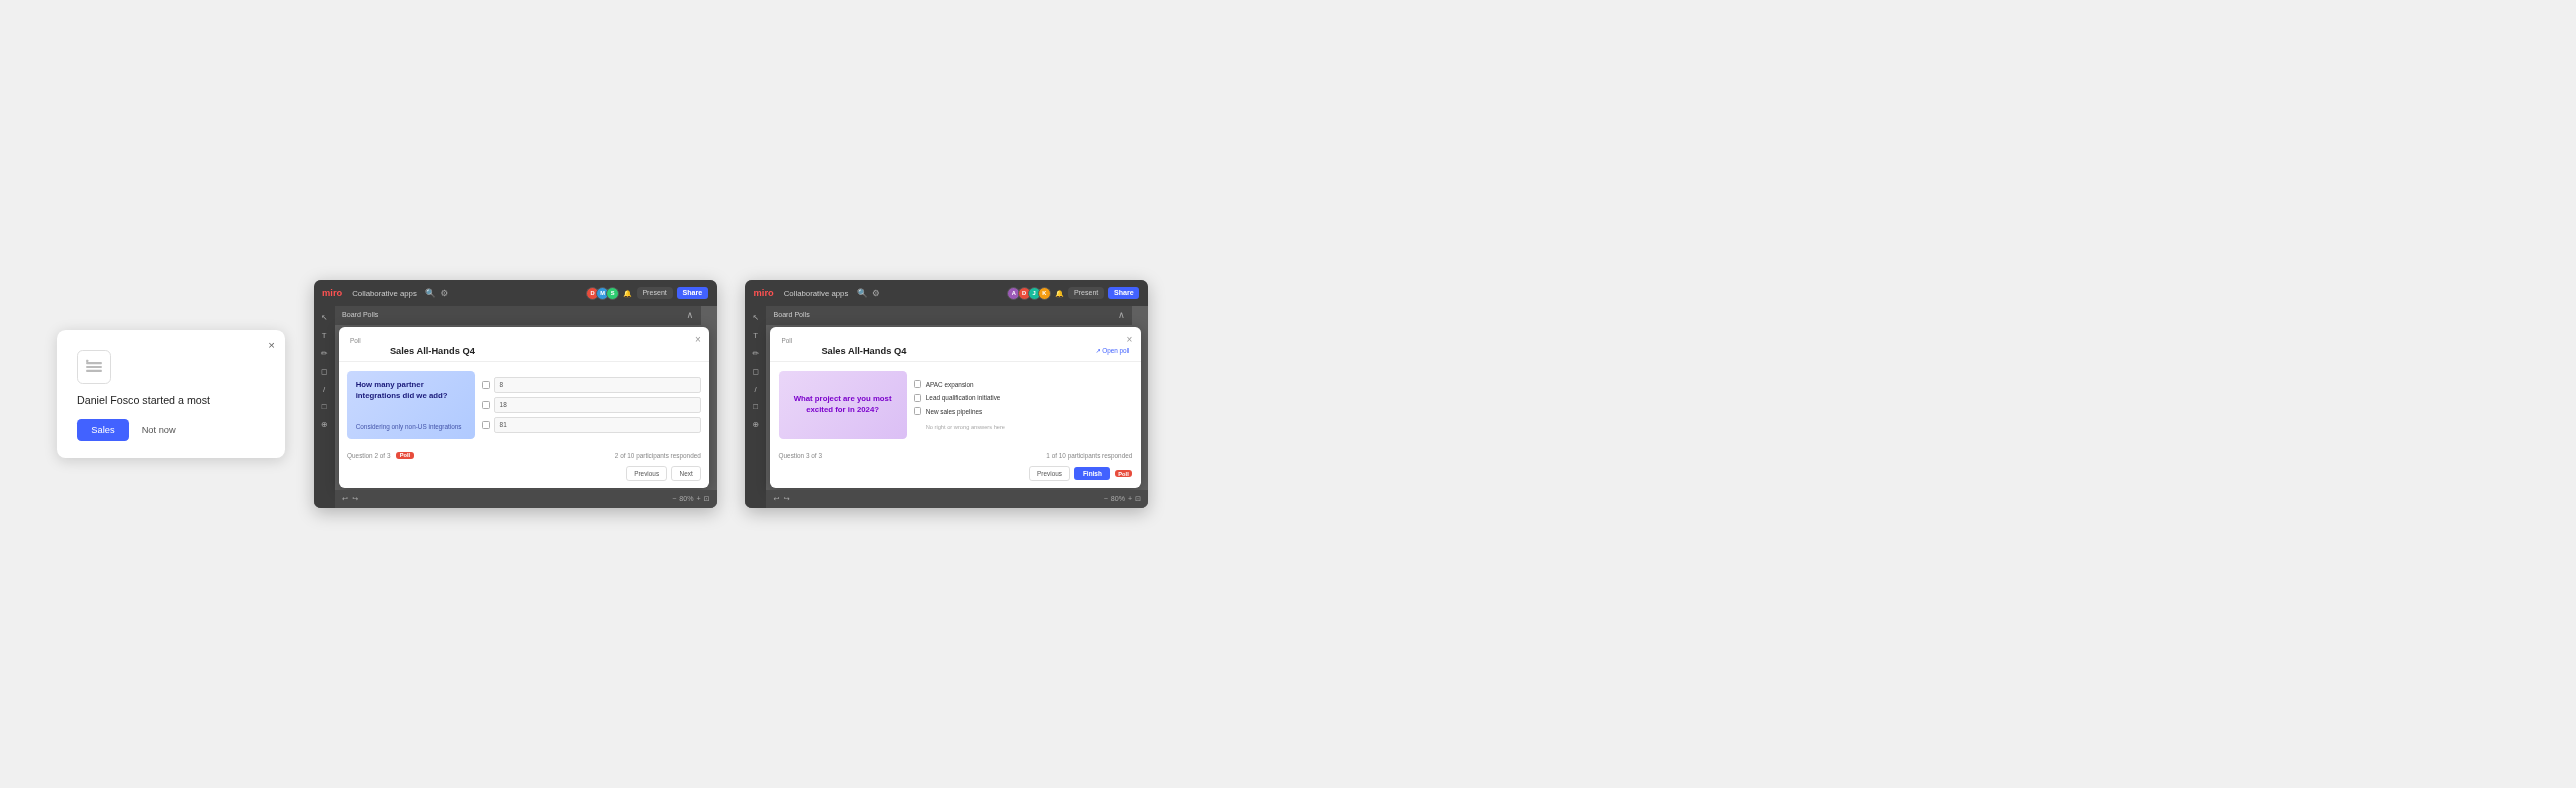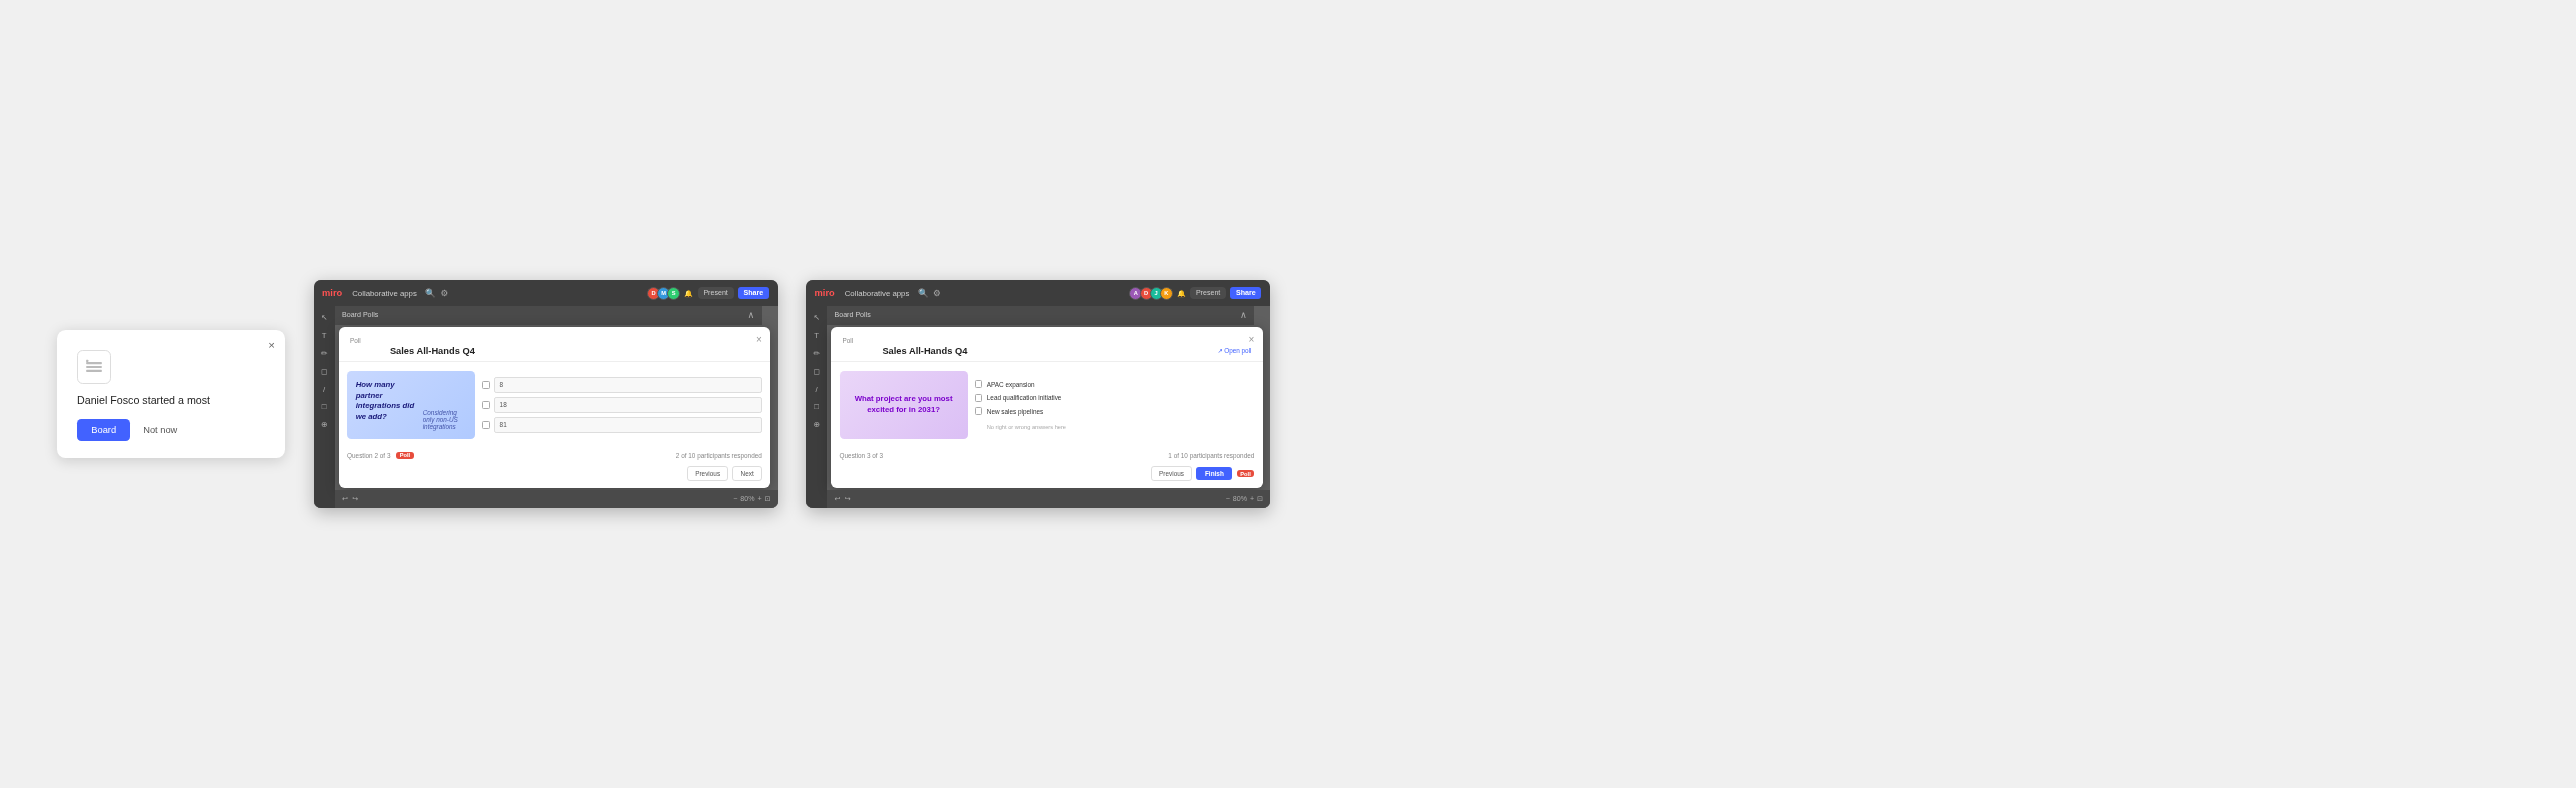--- a/index.html
+++ b/index.html
@@ -83,21 +83,21 @@
       font-size: 9.3px;
       cursor: pointer;
       padding: 5.7px 5.7px;
     }
 
     
     .miro-window {
       background: #555;
       border-radius: 7.1px;
       overflow: hidden;
-      width: 464px;
+      width: 403px;
       height: 228px;
       position: relative;
       flex-shrink: 0;
       box-shadow: 0 4.3px 17px rgba(0,0,0,0.25);
     }
 
     
     .miro-toolbar {
       background: #3d3d3d;
       height: 26px;
@@ -271,22 +271,21 @@
       padding: 8.6px;
       gap: 7.1px;
       overflow: hidden;
     }
     .poll-question-card {
       background: linear-gradient(135deg, #c8d8ff 0%, #b0caff 100%);
       border-radius: 4.3px;
       padding: 8.6px;
       flex: 0 0 128px;
       display: flex;
-      flex-direction: row;
-      font-style: italic;
+      flex-direction: column;
     }
     .poll-question-text {
       font-size: 7.8px;
       font-weight: 700;
       color: #1a1a7a;
       margin-bottom: 4.3px;
       line-height: 1.4;
     }
     .poll-hint {
       font-size: 6.4px;
@@ -466,21 +465,21 @@
         <rect x="3" y="7" width="22" height="3" rx="1" fill="#bbb"></rect>
         <rect x="3" y="12.5" width="22" height="3" rx="1" fill="#bbb"></rect>
         <rect x="3" y="18" width="22" height="3" rx="1" fill="#bbb"></rect>
         <rect x="3" y="4" width="3" height="3" rx="0.5" fill="#bbb"></rect>
         <rect x="3" y="9.5" width="3" height="3" rx="0.5" fill="#bbb" opacity="0"></rect>
         <rect x="3" y="15" width="3" height="3" rx="0.5" fill="#bbb" opacity="0"></rect>
       </svg>
     </div>
     <div class="notification-text">Daniel Fosco started a most</div>
     <div class="notification-actions">
-      <button class="btn-join">Board</button>
+      <button class="btn-join">Sales</button>
       <button class="btn-not-now">Not now</button>
     </div>
   </div>
 
   <div class="miro-window">
 
     <div class="miro-toolbar">
       <span class="miro-logo">miro</span>
       <span class="toolbar-text">Collaborative apps</span>
       <div class="toolbar-icons">
@@ -624,21 +623,21 @@
             <span class="poll-title">Sales All-Hands Q4</span>
             <a href="#" class="open-poll-link">
               <span>↗</span>
               <span>Open poll</span>
             </a>
           </div>
           <button class="poll-modal-close">×</button>
         </div>
         <div class="poll-modal-body">
           <div class="poll-question-card-purple">
-            <div class="poll-question-text-purple">What project are you most excited for in 2031?</div>
+            <div class="poll-question-text-purple">What project are you most excited for in 2024?</div>
           </div>
           <div class="poll-options-checkboxes">
             <div class="poll-option-item">
               <div class="poll-checkbox"></div>
               <span class="poll-option-label">APAC expansion</span>
             </div>
             <div class="poll-option-item">
               <div class="poll-checkbox"></div>
               <span class="poll-option-label">Lead qualification initiative</span>
             </div>

